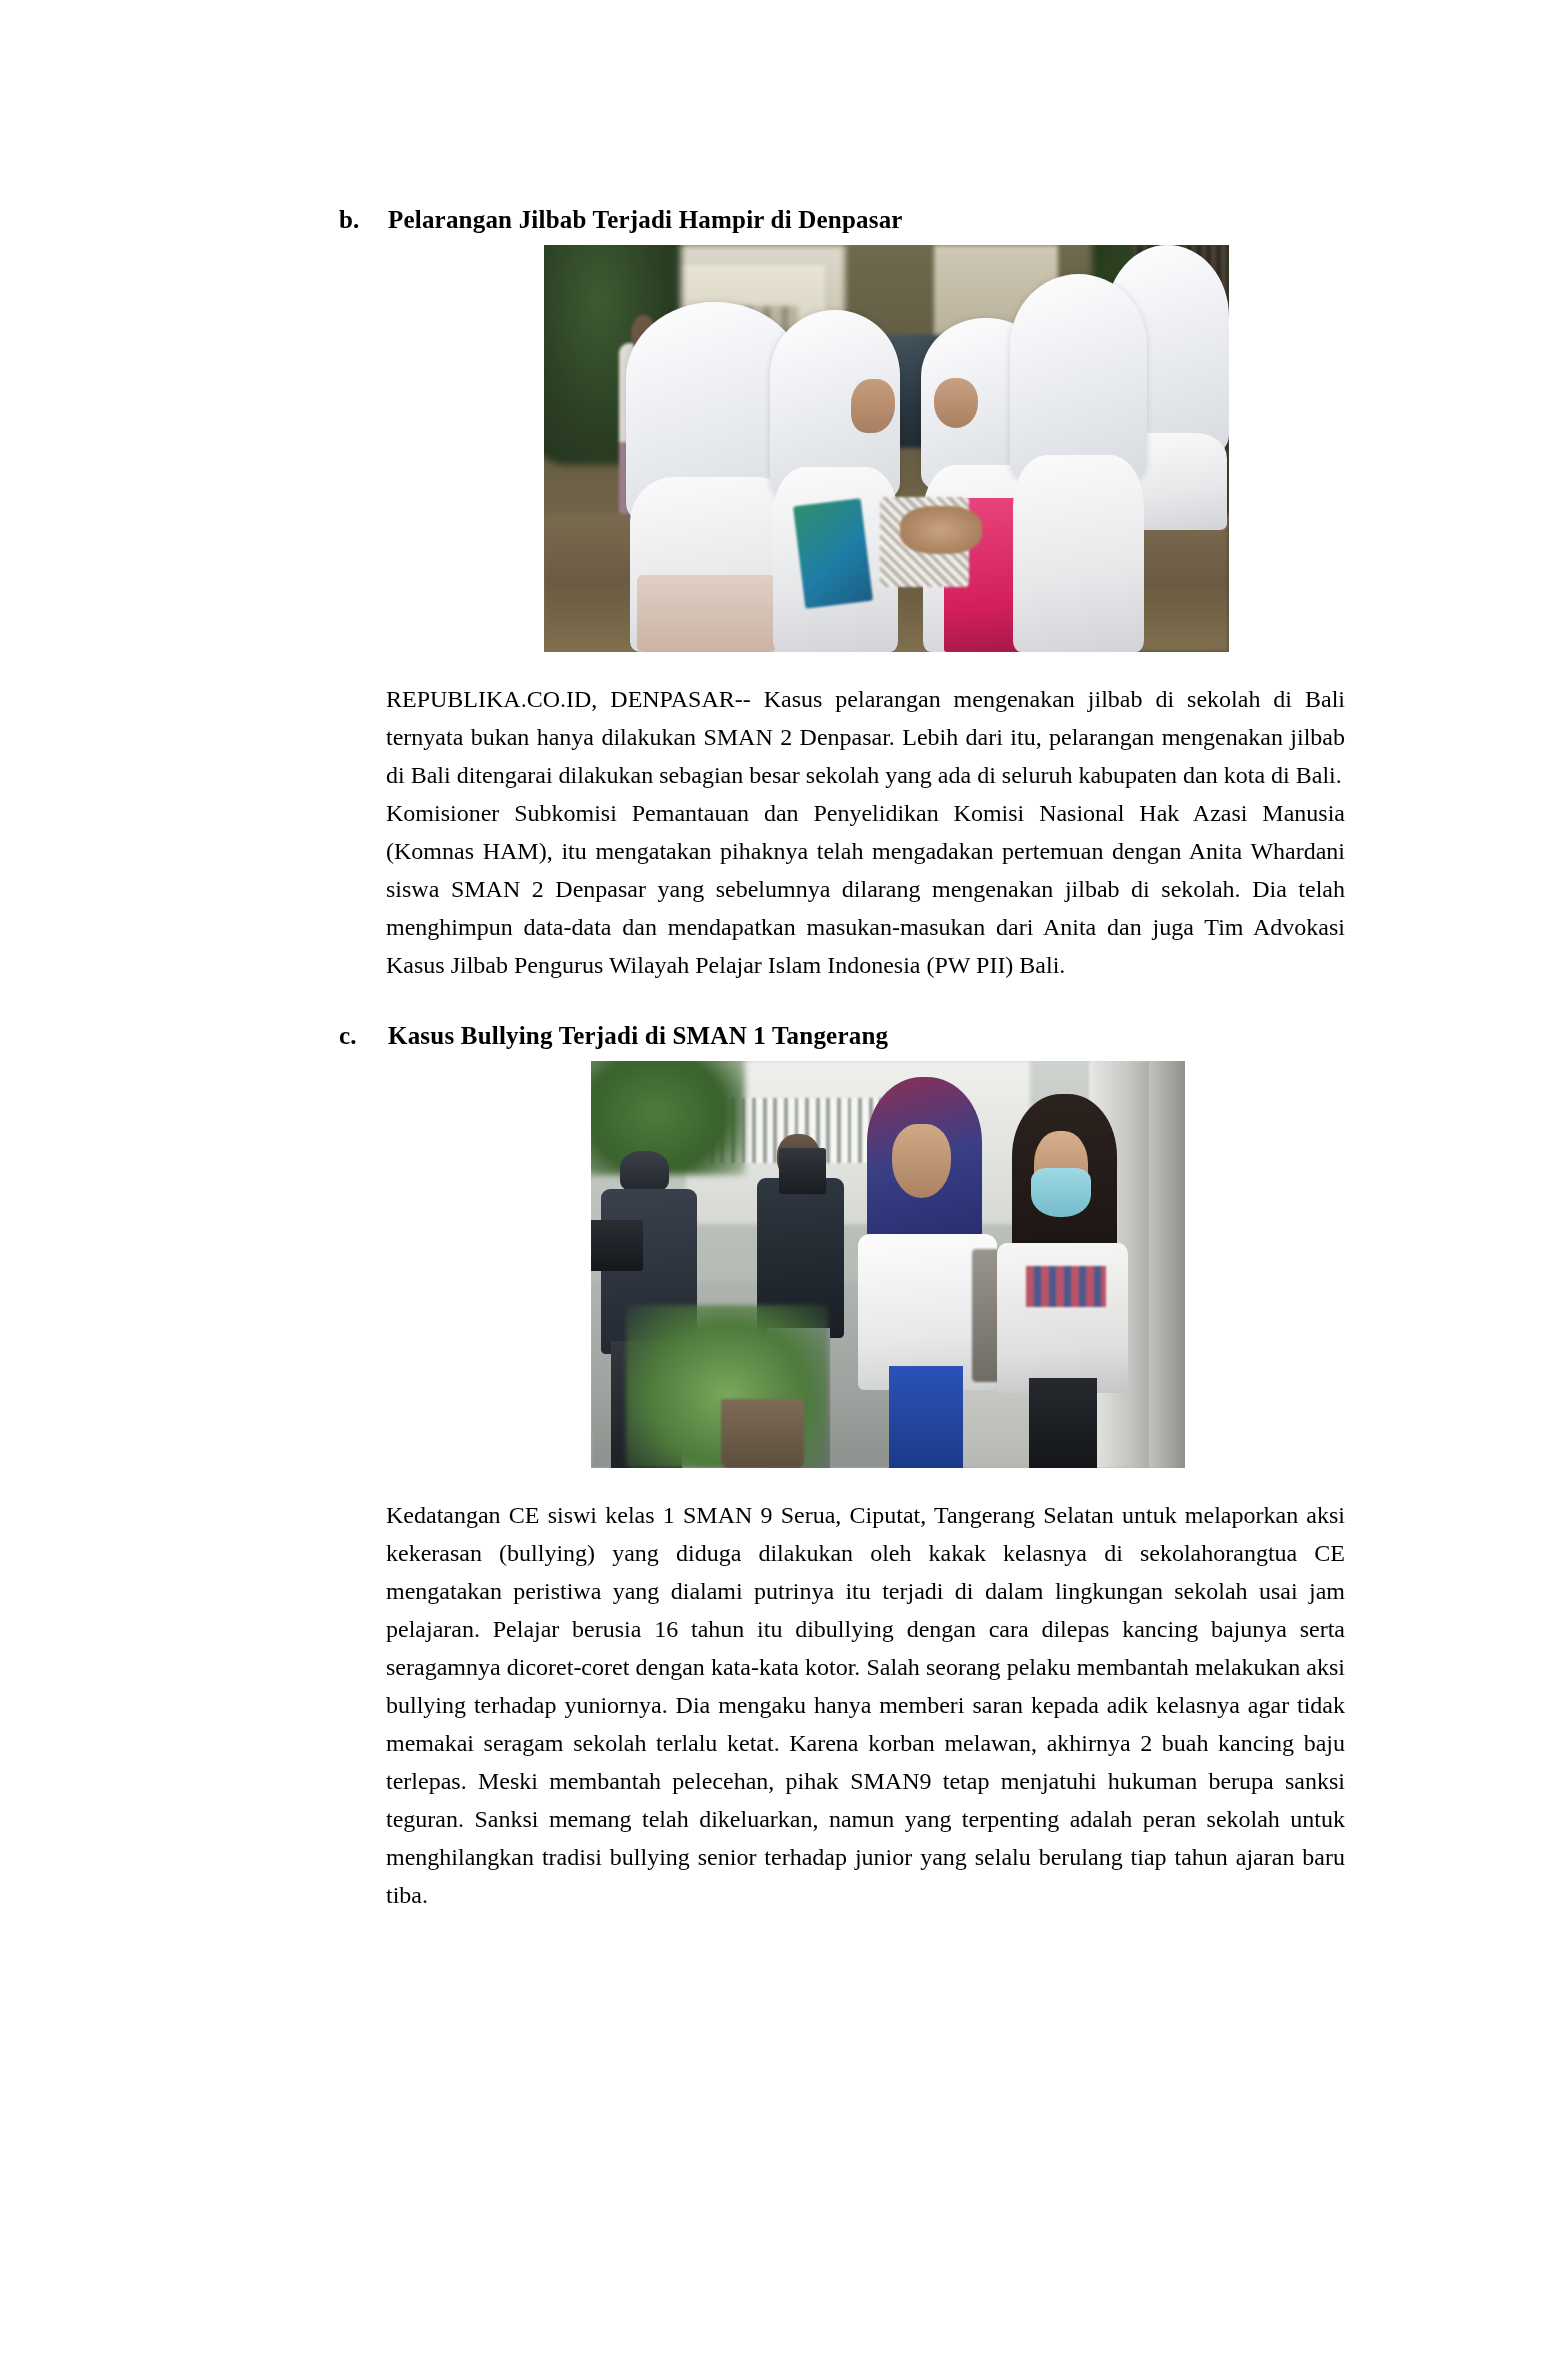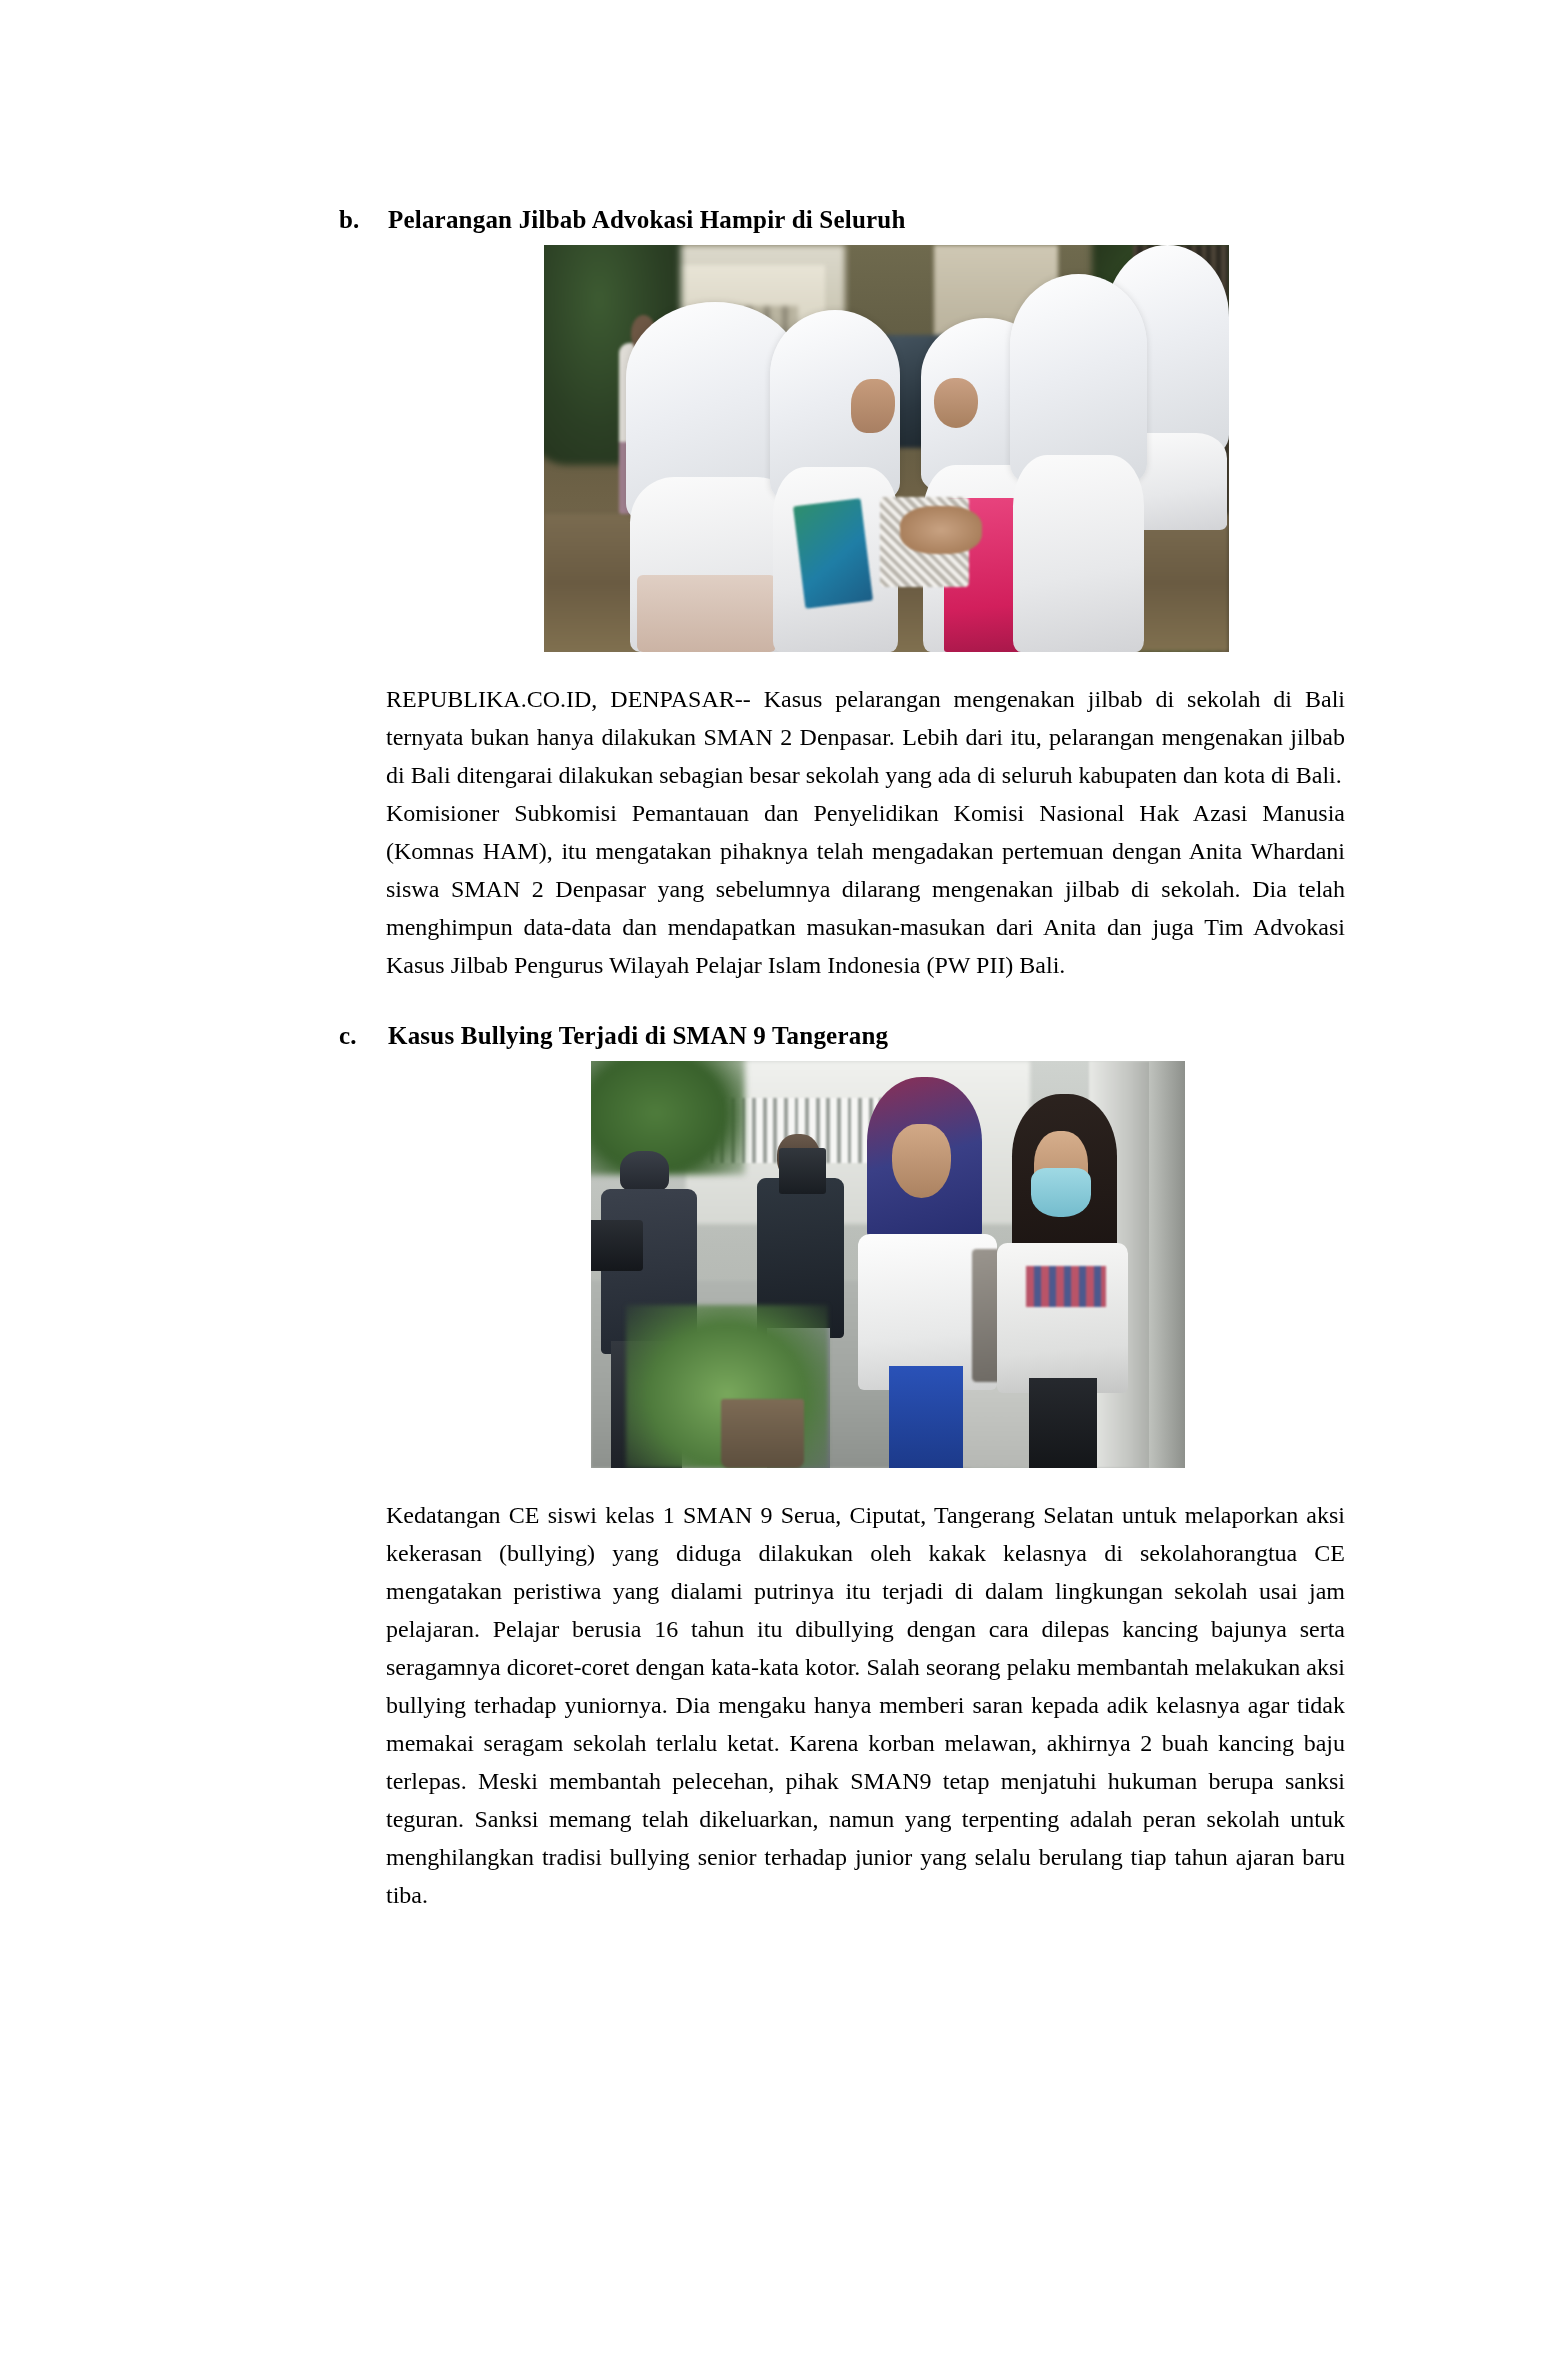--- a/index.html
+++ b/index.html
@@ -393,21 +393,21 @@
 </head>
 <body>
 
 <div class="page">
   <div class="content">
 
     <div class="section">
 
       <div class="heading-row">
         <span class="heading-marker">b.</span>
-        <span class="heading-text">Pelarangan Jilbab Advokasi Hampir di Seluruh</span>
+        <span class="heading-text">Pelarangan Jilbab Terjadi Hampir di Denpasar</span>
       </div>
 
       <div class="figure">
         <div class="figure-inner fig-1">
           <div class="p1-bg"></div>
           <div class="p1-sky"></div>
           <div class="p1-house"></div>
           <div class="p1-palm"></div>
           <div class="p1-wall"></div>
           <div class="p1-car"></div>
@@ -456,21 +456,21 @@
 
       <p class="para">Komisioner Subkomisi Pemantauan dan Penyelidikan Komisi Nasional Hak Azasi Manusia (Komnas HAM), itu mengatakan pihaknya telah mengadakan pertemuan dengan Anita Whardani siswa SMAN 2 Denpasar yang sebelumnya dilarang mengenakan jilbab di sekolah. Dia telah menghimpun data-data dan mendapatkan masukan-masukan dari Anita dan juga Tim Advokasi Kasus Jilbab Pengurus Wilayah Pelajar Islam Indonesia (PW PII) Bali.</p>
     </div>
 
     <div class="gap-lg"></div>
 
     <div class="section">
 
       <div class="heading-row">
         <span class="heading-marker">c.</span>
-        <span class="heading-text">Kasus Bullying Terjadi di SMAN 9 Tangerang</span>
+        <span class="heading-text">Kasus Bullying Terjadi di SMAN 1 Tangerang</span>
       </div>
 
       <div class="figure">
         <div class="figure-inner fig-2">
           <div class="p2-bg"></div>
           <div class="p2-building"></div>
           <div class="p2-windows"></div>
           <div class="p2-tree"></div>
           <div class="p2-road"></div>
           <div class="p2-walkway"></div>

